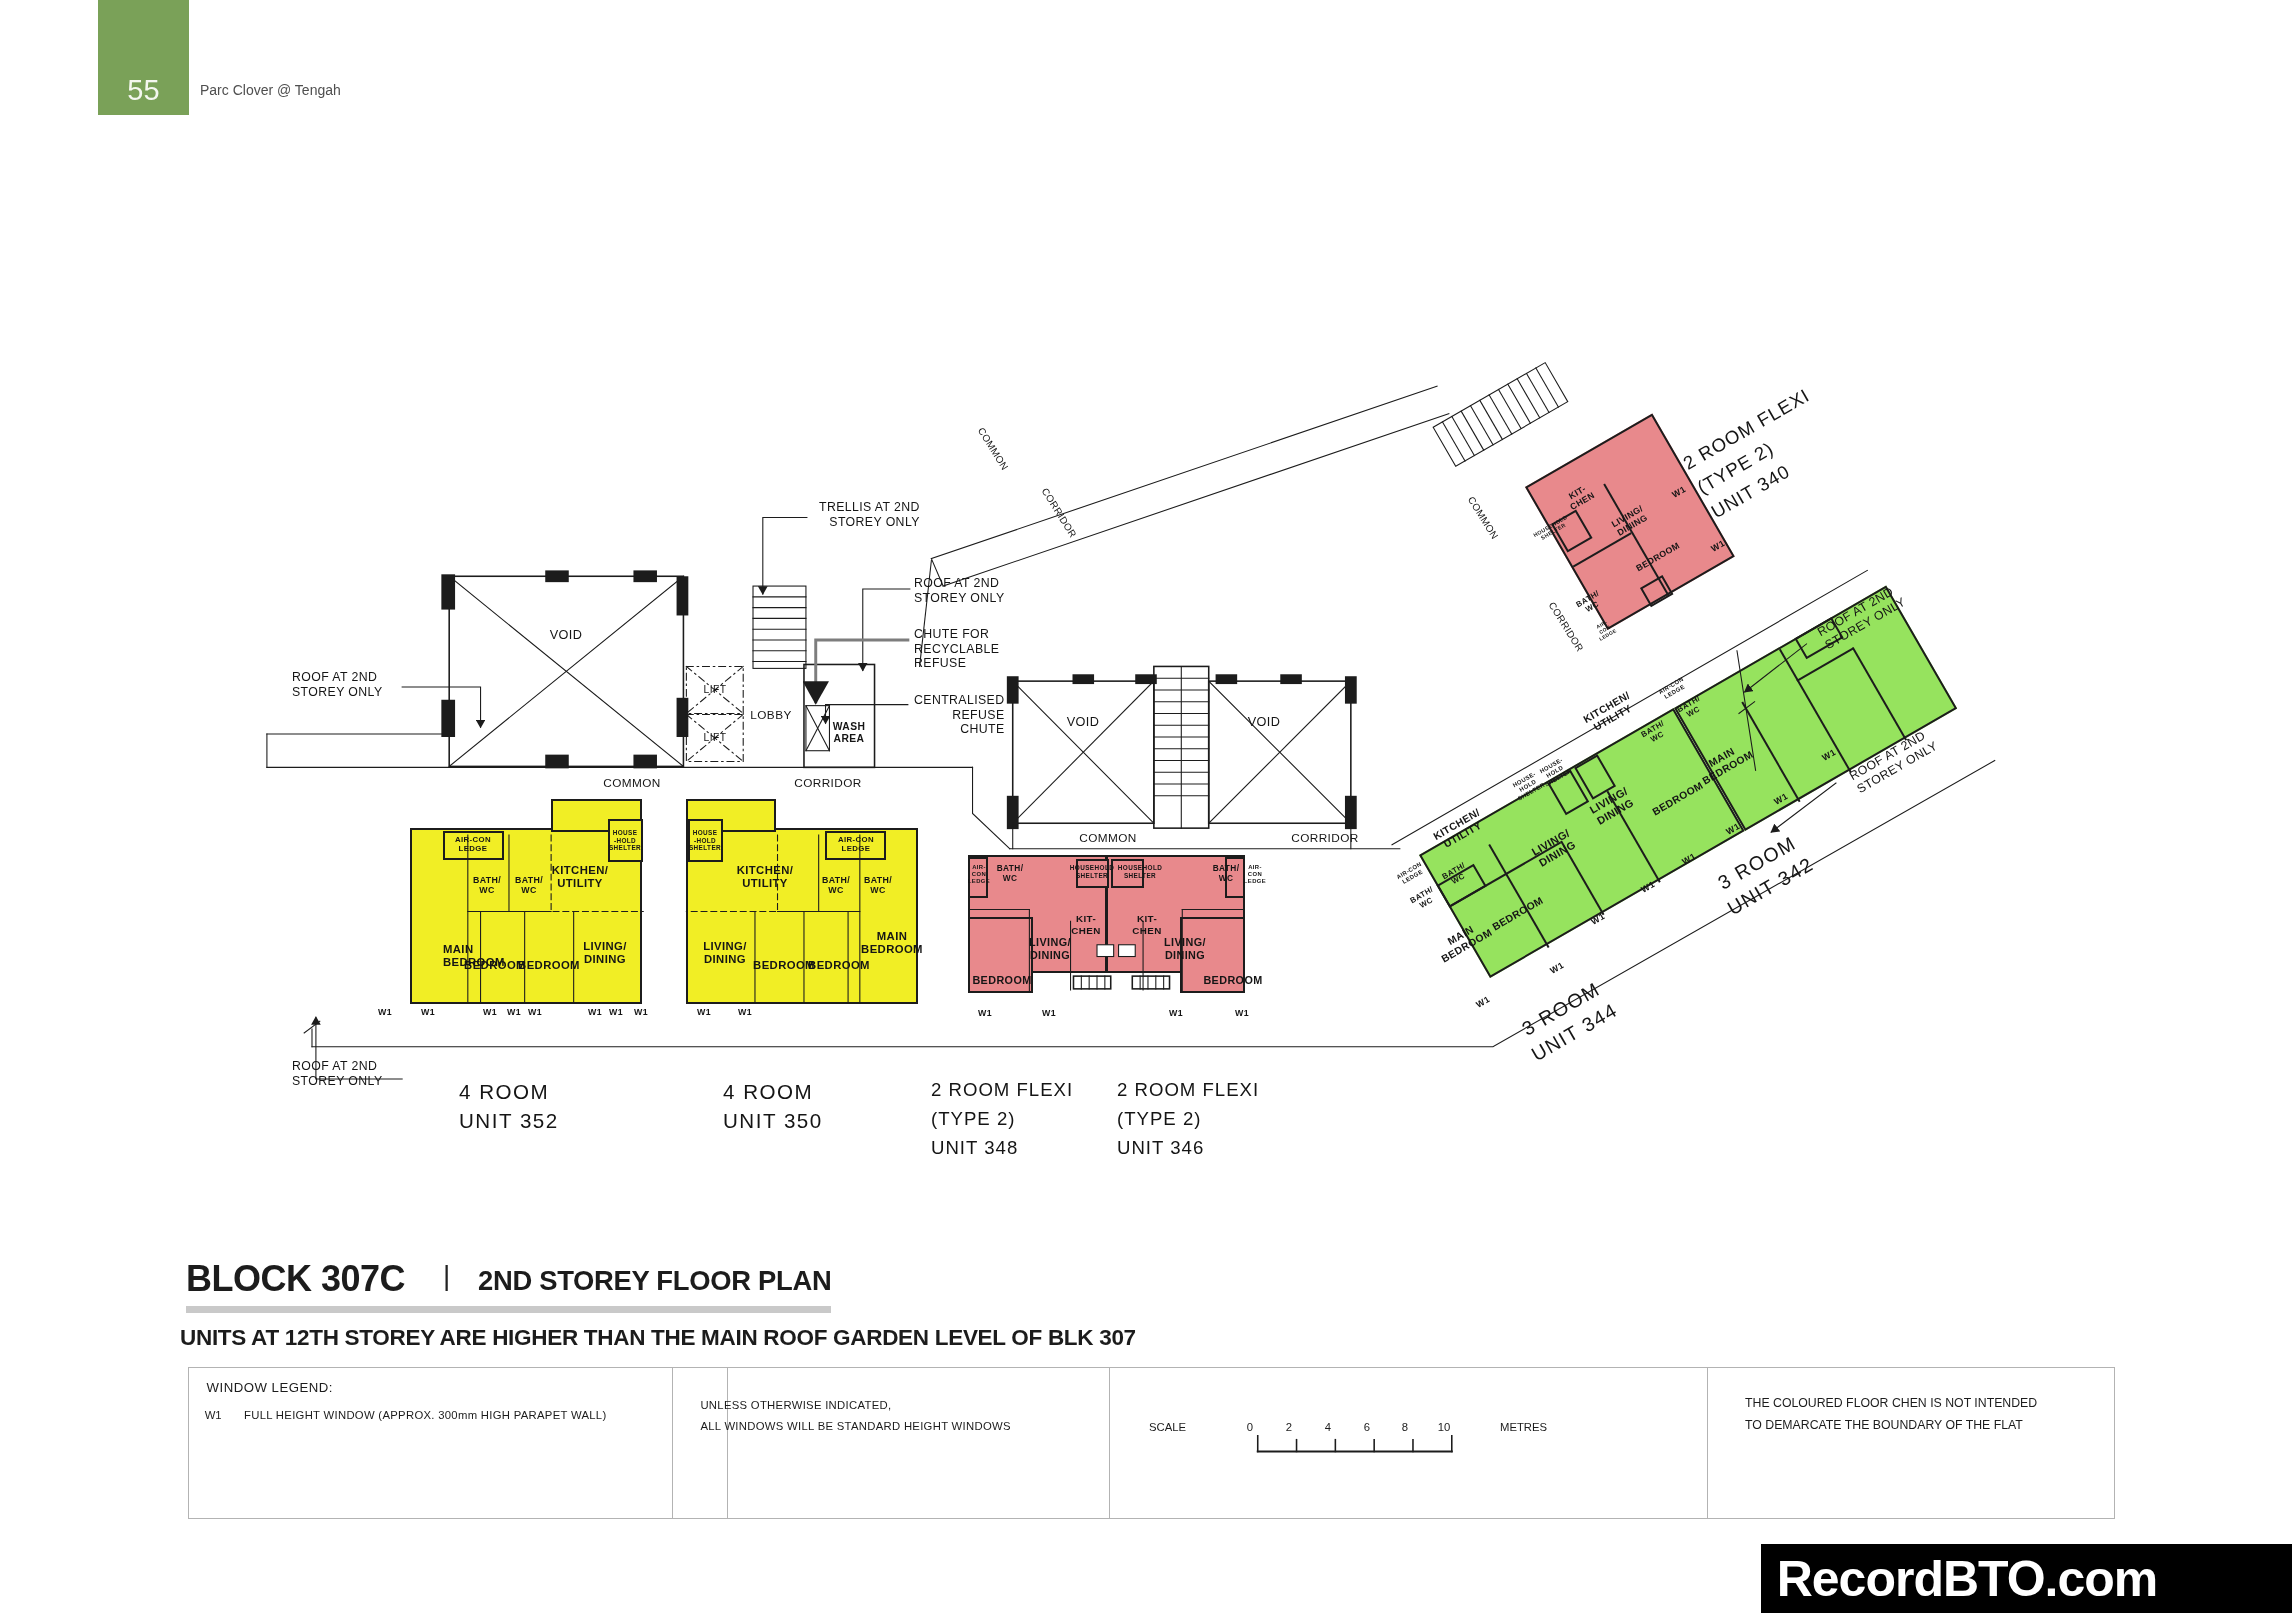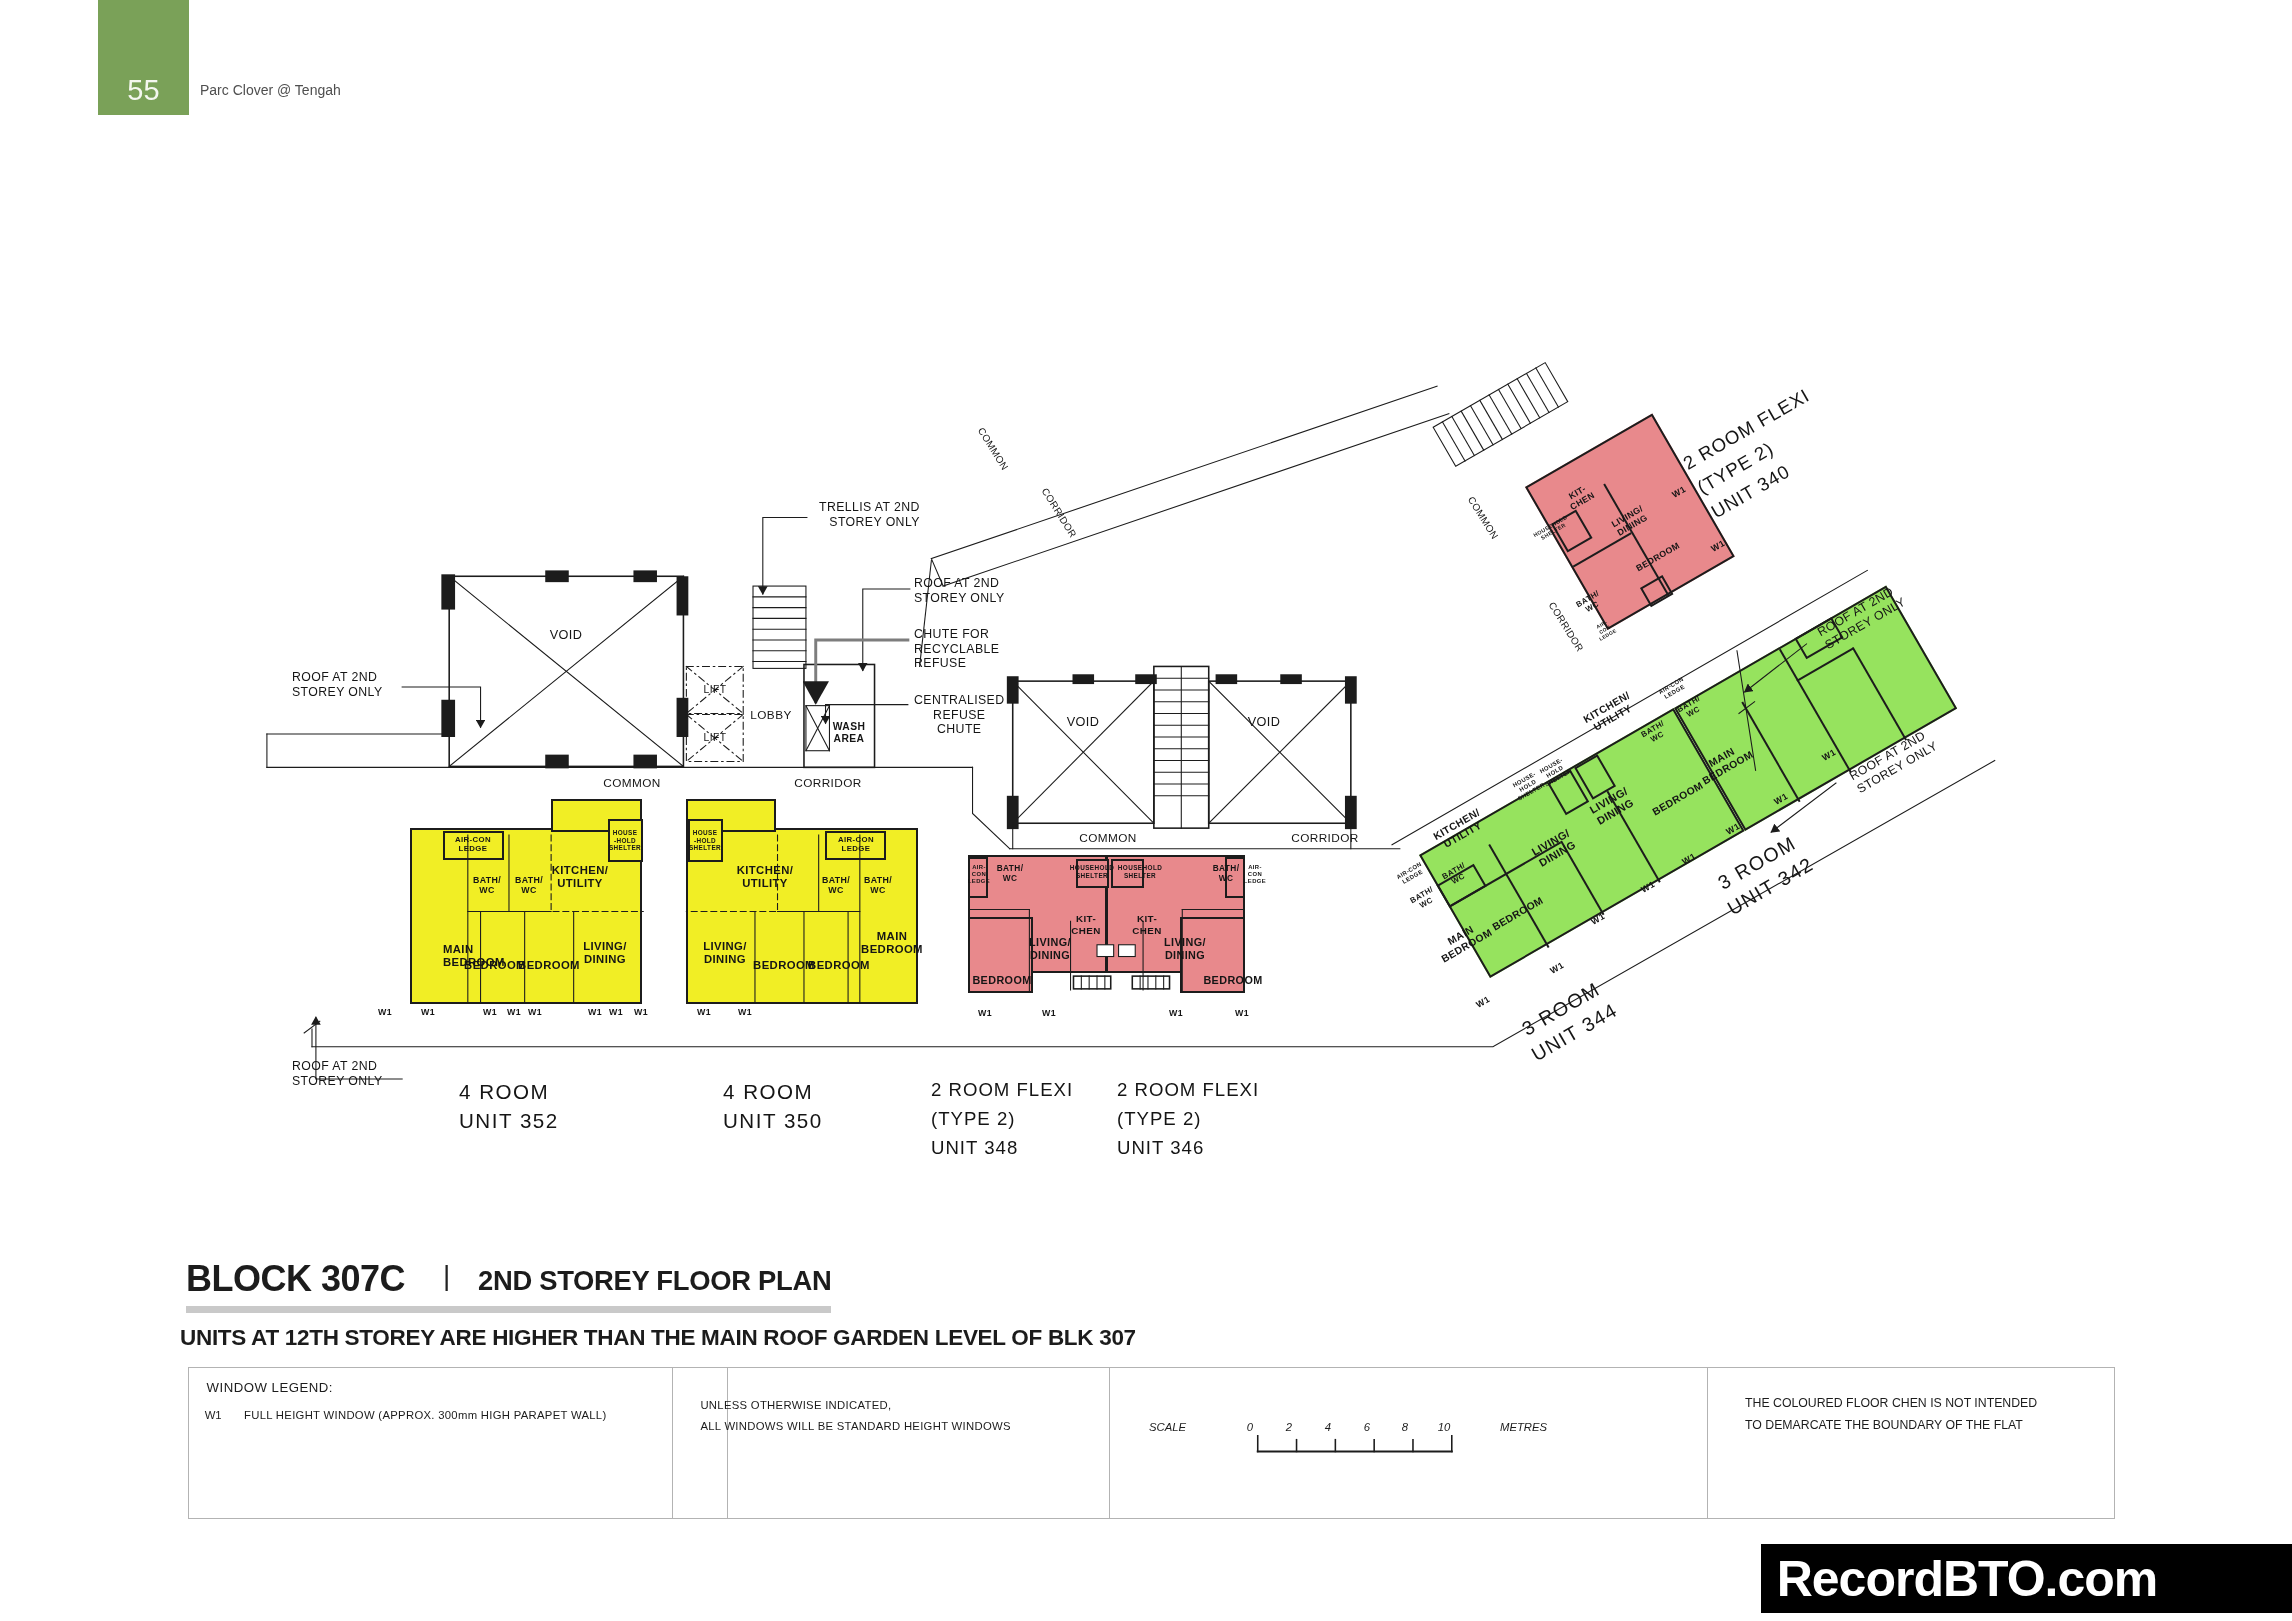--- a/index.html
+++ b/index.html
@@ -34,21 +34,21 @@
   .wht{fill:#fff;stroke:var(--line,#1c1c1c);stroke-width:1.1;}
   
   .block-title{position:absolute;left:186px;top:1258px;font-size:36px;font-weight:700;letter-spacing:-0.5px;}
   .title-sep{position:absolute;left:443px;top:1260px;font-size:28px;font-weight:400;color:#222;}
   .plan-title{position:absolute;left:478px;top:1265px;font-size:27.4px;font-weight:600;letter-spacing:-0.3px;}
   .title-bar{position:absolute;left:186px;top:1306px;width:645px;height:6.9px;background:var(--title-bar,#c9c9c9);}
   .plan-subtitle{position:absolute;left:180px;top:1325px;font-size:22.5px;font-weight:700;letter-spacing:-0.3px;}
   
   .fband{position:absolute;left:188px;top:1367px;width:1927px;height:152px;}
   .fbox{position:absolute;top:0;height:152px;border:1px solid #b3b3b3;box-sizing:border-box;}
-  .fb1{left:0;width:540px;} .fb2{left:484px;width:438px;} .fb3{left:921px;width:599px;font-style:italic;} .fb4{left:1519px;width:408px;}
+  .fb1{left:0;width:540px;} .fb2{left:484px;width:438px;} .fb3{left:921px;width:599px;} .fb4{left:1519px;width:408px;}
   .fb-h{position:absolute;left:17.6px;top:11.8px;font-size:13.2px;letter-spacing:0.5px;}
   .fb-code{position:absolute;left:15.7px;top:41px;font-size:11.3px;}
   .fb-desc{position:absolute;left:55px;top:41px;font-size:11.3px;letter-spacing:0.3px;}
   .fb-note{position:absolute;left:27.4px;top:27.4px;font-size:11.3px;white-space:pre-line;line-height:1.8;letter-spacing:0.3px;}
   .fb-disc{position:absolute;left:37px;top:23.5px;font-size:12.3px;white-space:pre-line;line-height:1.85;}
   .sc-label{position:absolute;left:39px;top:53px;font-size:11.3px;}
   .sc-unit{position:absolute;left:390px;top:53px;font-size:11.3px;}
   .sc-tick{position:absolute;top:53px;font-size:11.3px;transform:translateX(-50%);}
   
   .watermark{position:absolute;left:1761px;top:1544px;width:531px;height:69px;background:var(--watermark-bg,#000);}
@@ -296,21 +296,21 @@
   <div id="plan-labels">
       <div class="plan-label" style="left: 819px; top: 500px; font-size: 12.3px; text-align: right; transform-origin: 0px 0px; transform: rotate(0deg);">TRELLIS AT 2ND
 STOREY ONLY</div>
       <div class="plan-label" style="left: 292px; top: 670px; font-size: 12.3px; text-align: left; transform-origin: 0px 0px; transform: rotate(0deg);">ROOF AT 2ND
 STOREY ONLY</div>
       <div class="plan-label" style="left: 914px; top: 576px; font-size: 12.3px; text-align: left; transform-origin: 0px 0px; transform: rotate(0deg);">ROOF AT 2ND
 STOREY ONLY</div>
       <div class="plan-label" style="left: 914px; top: 627px; font-size: 12.3px; text-align: left; transform-origin: 0px 0px; transform: rotate(0deg);">CHUTE FOR
 RECYCLABLE
 REFUSE</div>
-      <div class="plan-label" style="left: 914px; top: 693px; font-size: 12.3px; text-align: center; transform-origin: 0px 0px; transform: rotate(0deg);">CENTRALISED
+      <div class="plan-label" style="left: 914px; top: 693px; font-size: 12.3px; text-align: right; transform-origin: 0px 0px; transform: rotate(0deg);">CENTRALISED
 REFUSE
 CHUTE</div>
       <div class="plan-label" style="left: 292px; top: 1059px; font-size: 12.3px; text-align: left; transform-origin: 0px 0px; transform: rotate(0deg);">ROOF AT 2ND
 STOREY ONLY</div>
       <div class="plan-label" style="left: 1815px; top: 627px; font-size: 12.3px; text-align: left; transform-origin: 0px 0px; transform: rotate(-30deg);">ROOF AT 2ND
 STOREY ONLY</div>
       <div class="plan-label" style="left: 1847px; top: 771px; font-size: 12.3px; text-align: left; transform-origin: 0px 0px; transform: rotate(-30deg);">ROOF AT 2ND
 STOREY ONLY</div>
       <div class="plan-label" style="left: 566px; top: 635px; font-size: 12.7px; transform: translate(-50%, -50%) rotate(0deg);">VOID</div>
       <div class="plan-label" style="left: 1083px; top: 722px; font-size: 12.7px; transform: translate(-50%, -50%) rotate(0deg);">VOID</div>

